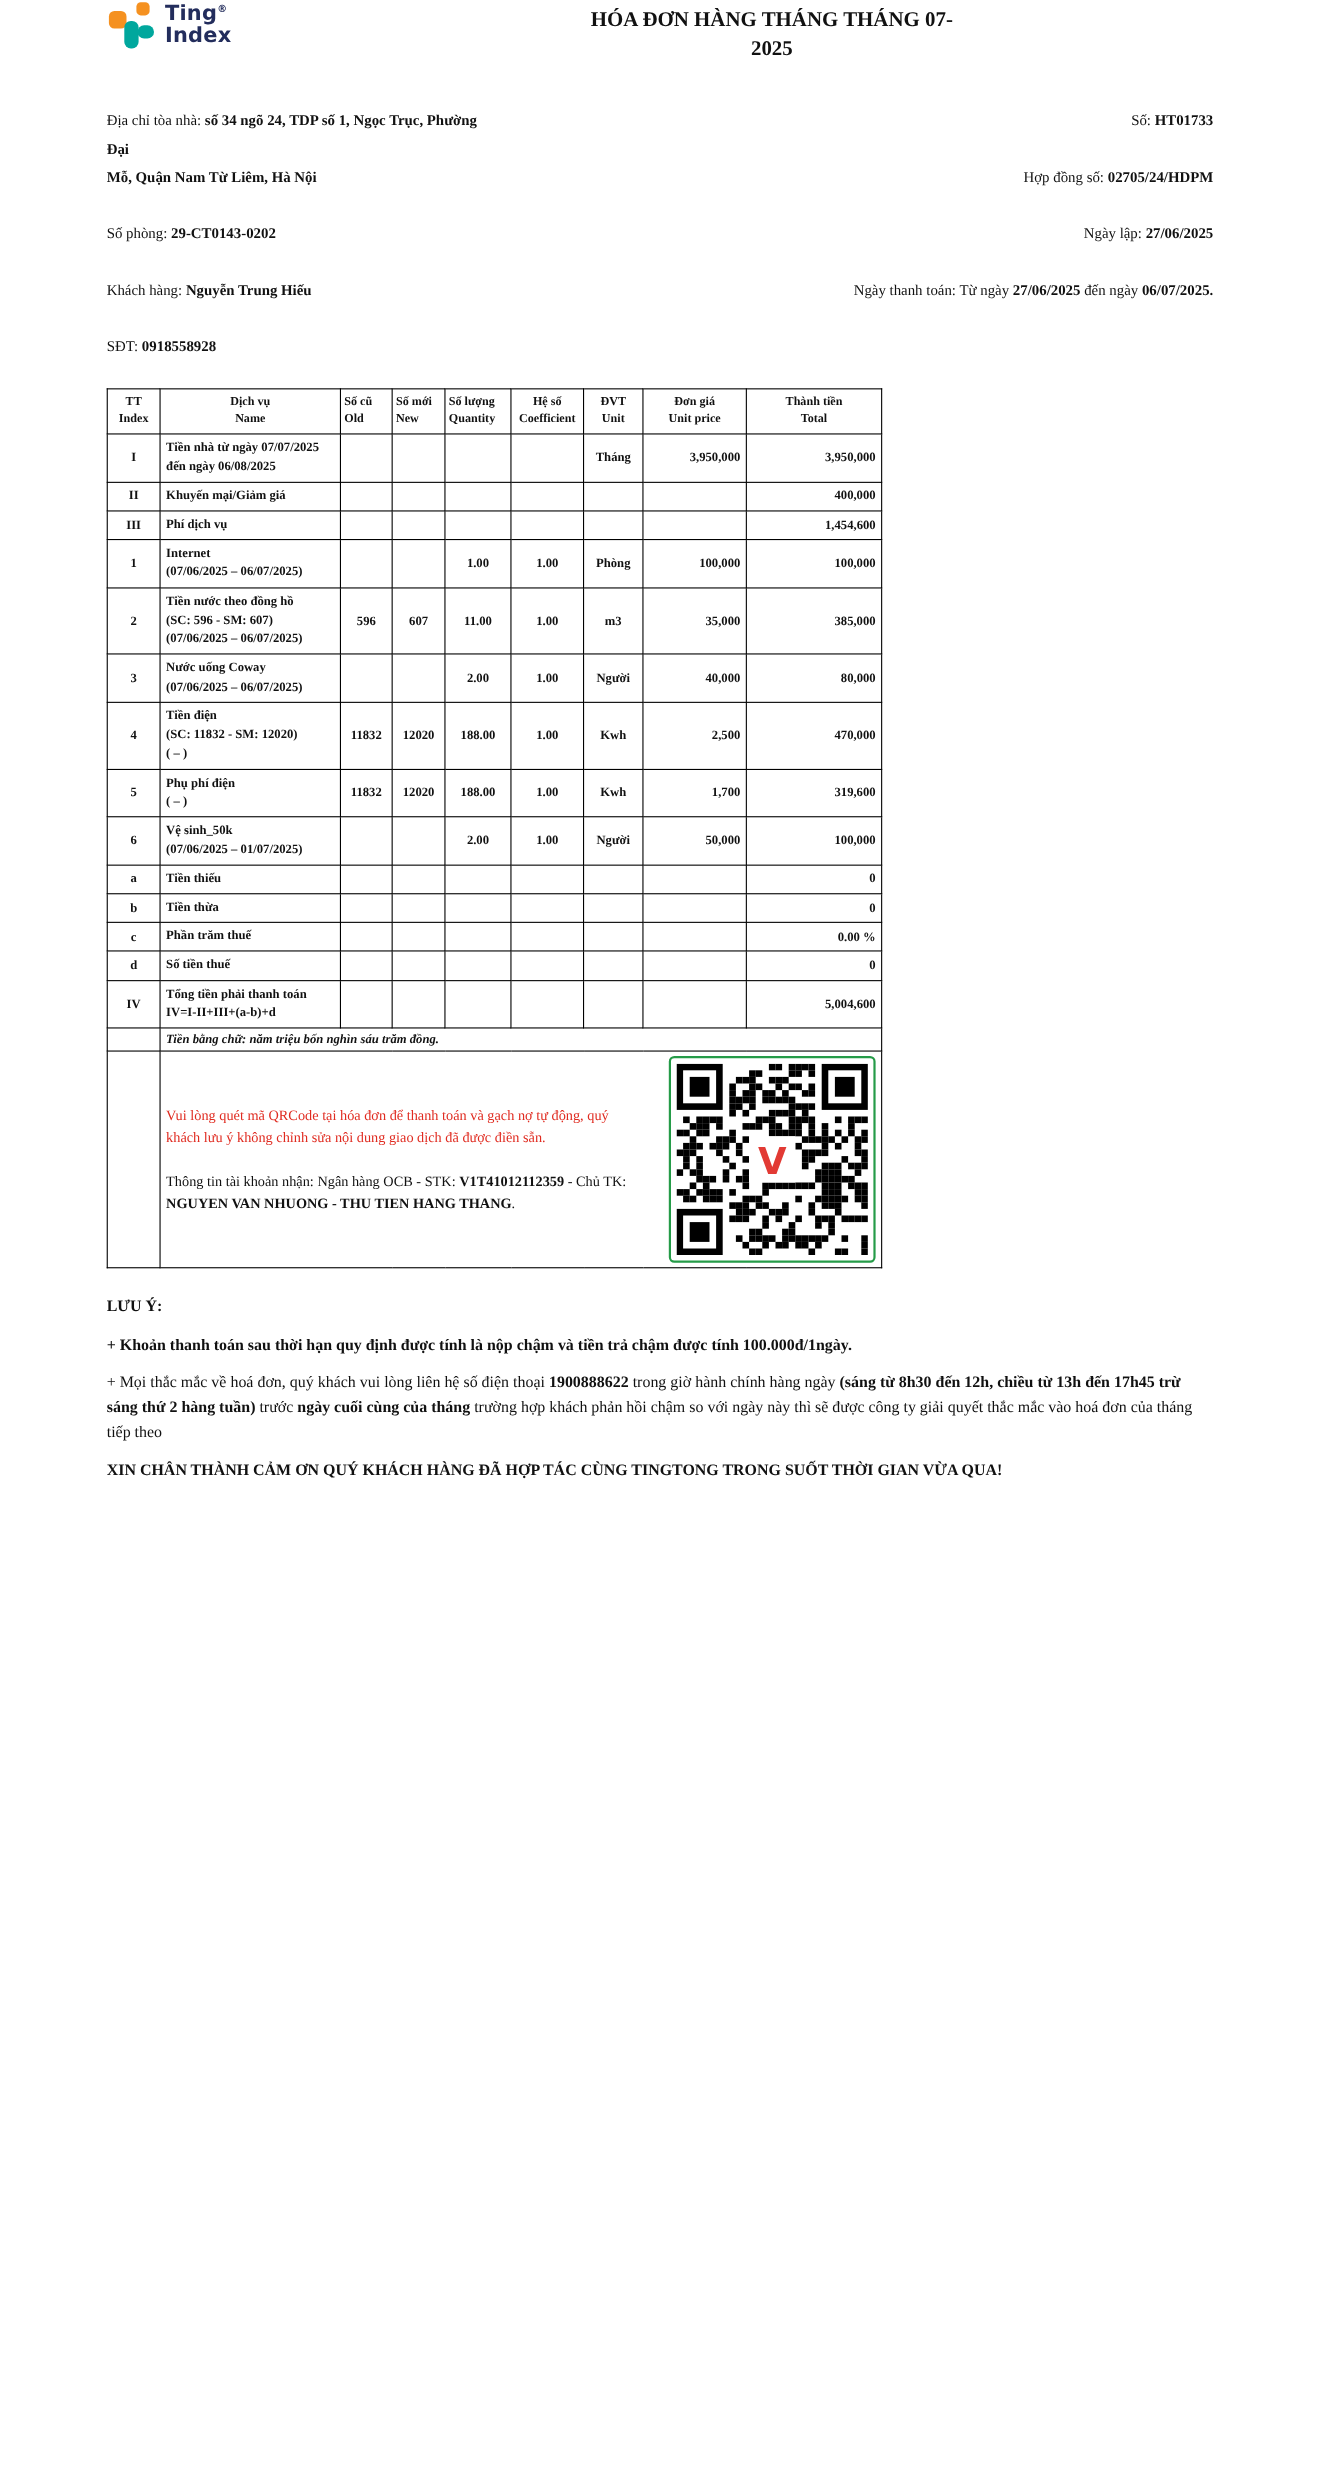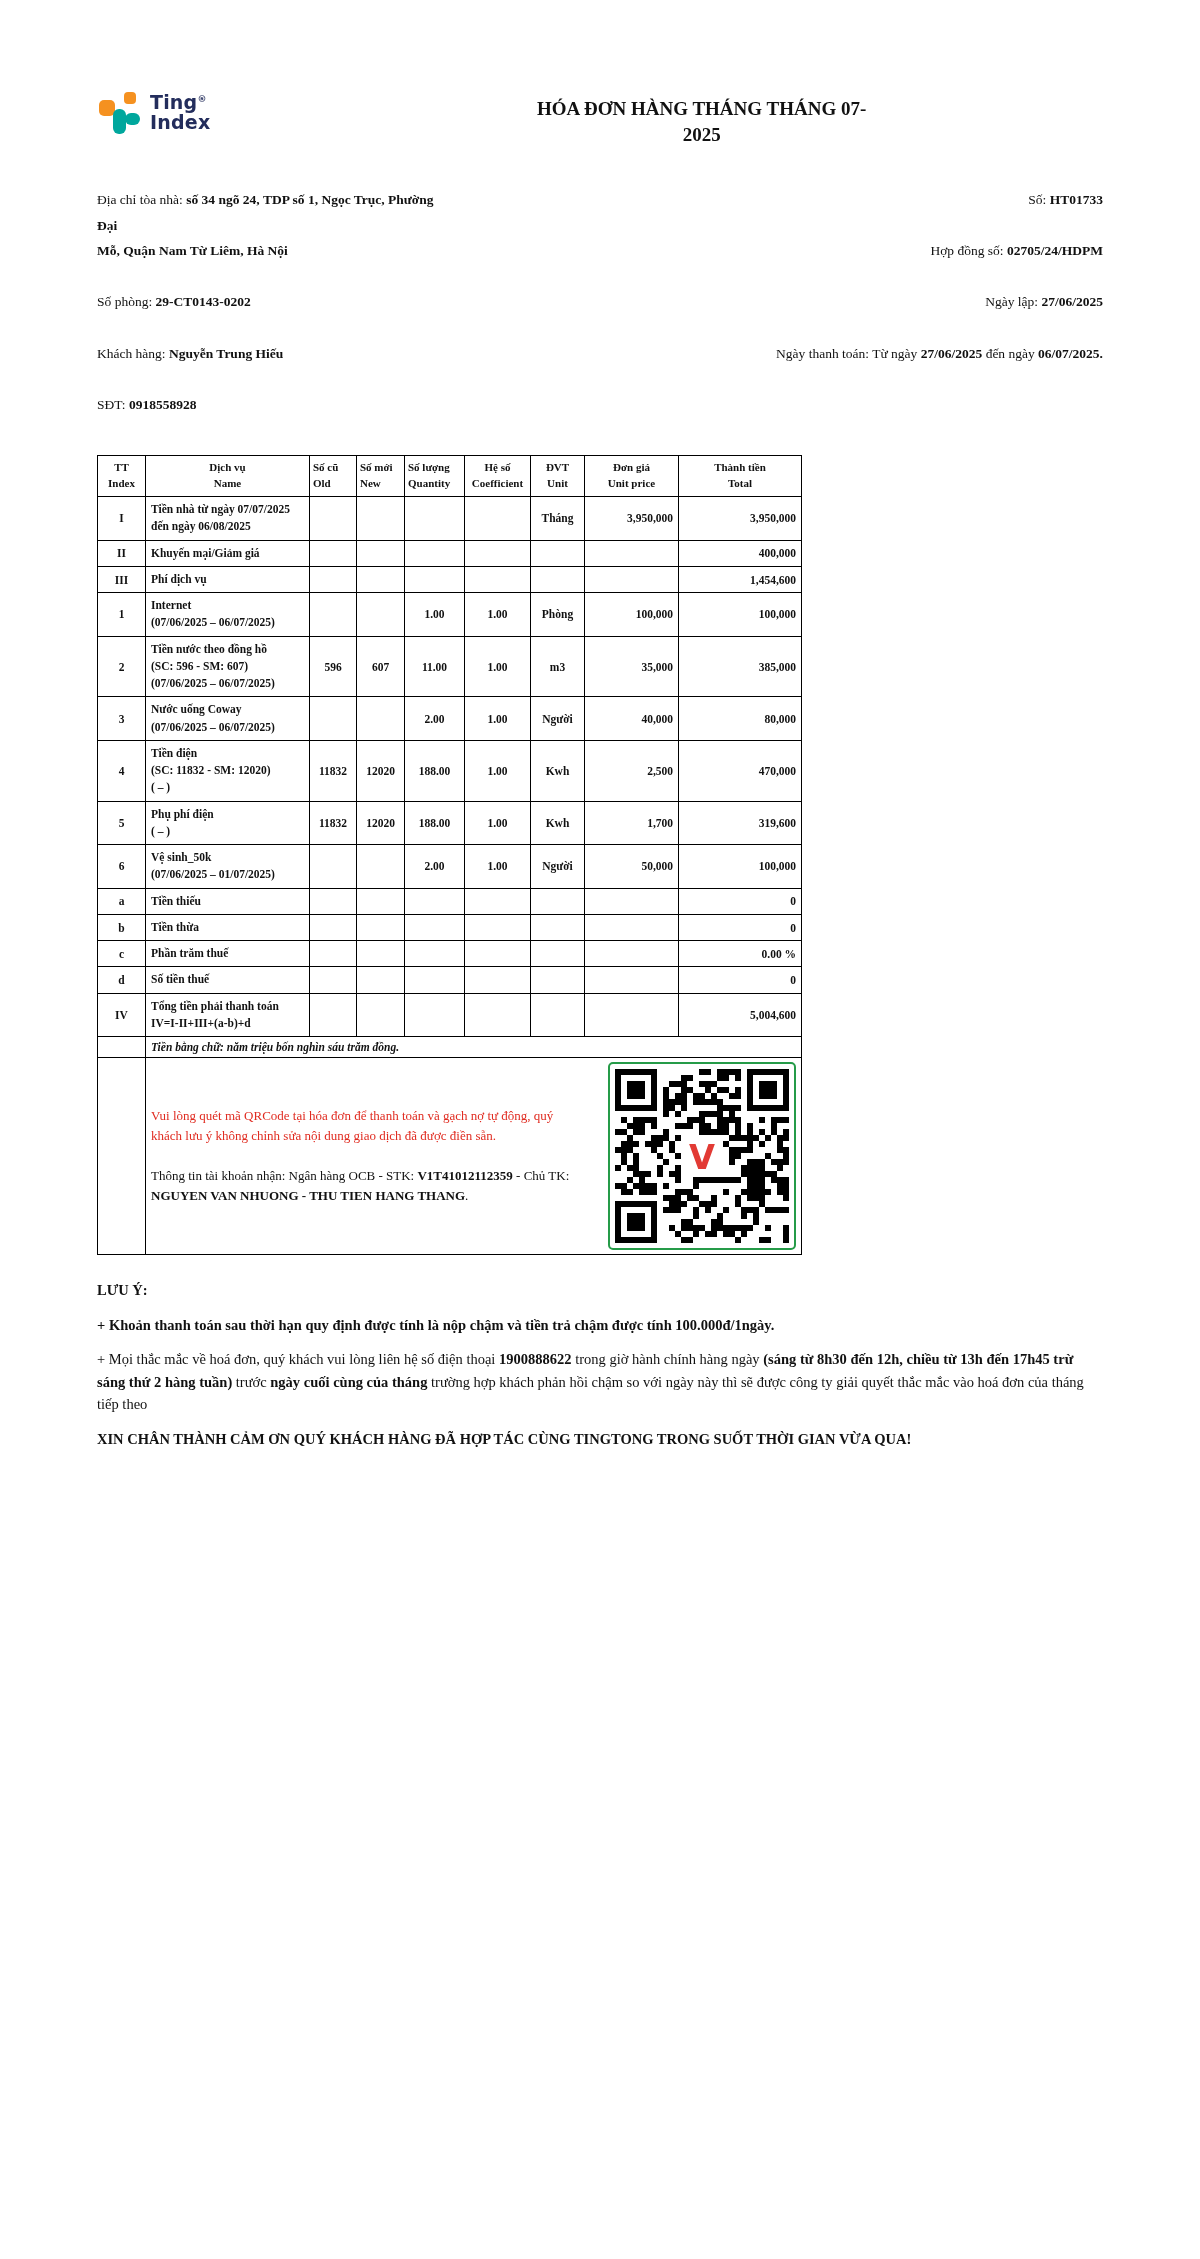--- a/index.html
+++ b/index.html
@@ -7,21 +7,20 @@
   body {
     width: 1200px;
     height: 2259px;
     background: #ffffff;
     color: #111;
     font-family: "Liberation Serif", serif;
   }
   .page {
     width: 1006px;
     margin: 0 auto;
-    padding-top: 90px;
   }
 
   
   .header { display: flex; align-items: flex-start; }
   .logo { display: flex; align-items: center; gap: 7px; }
   .logo-text {
     font-family: "DejaVu Sans", sans-serif;
     font-weight: bold;
     color: var(--logo-navy, #232d5c);
     font-size: 19px;
@@ -50,21 +49,20 @@
   .info-left { width: 352px; white-space: pre-line; }
   .info-right { flex: 1; text-align: right; white-space: pre-line; }
   .seg-b { font-weight: bold; }
   .seg-i { font-style: italic; }
 
   
   table.invoice-table {
     border-collapse: collapse;
     table-layout: fixed;
     width: 704px;
-    margin-top: 12px;
     font-size: 11.5px;
   }
   .invoice-table th, .invoice-table td {
     border: 1px solid #000;
     font-weight: bold;
     vertical-align: middle;
     overflow: hidden;
   }
   .invoice-table th { padding: 4px 3px; font-size: 11px; }
   .invoice-table th div { line-height: 1.45; }

